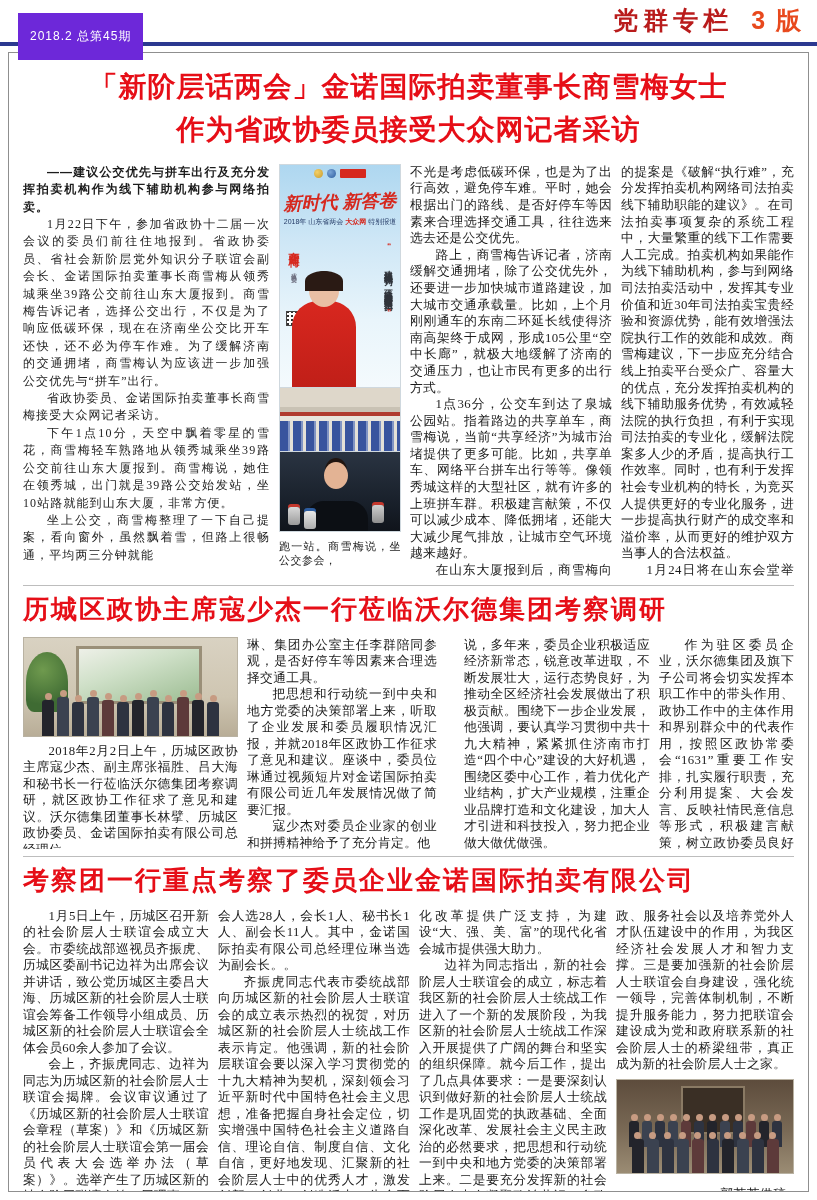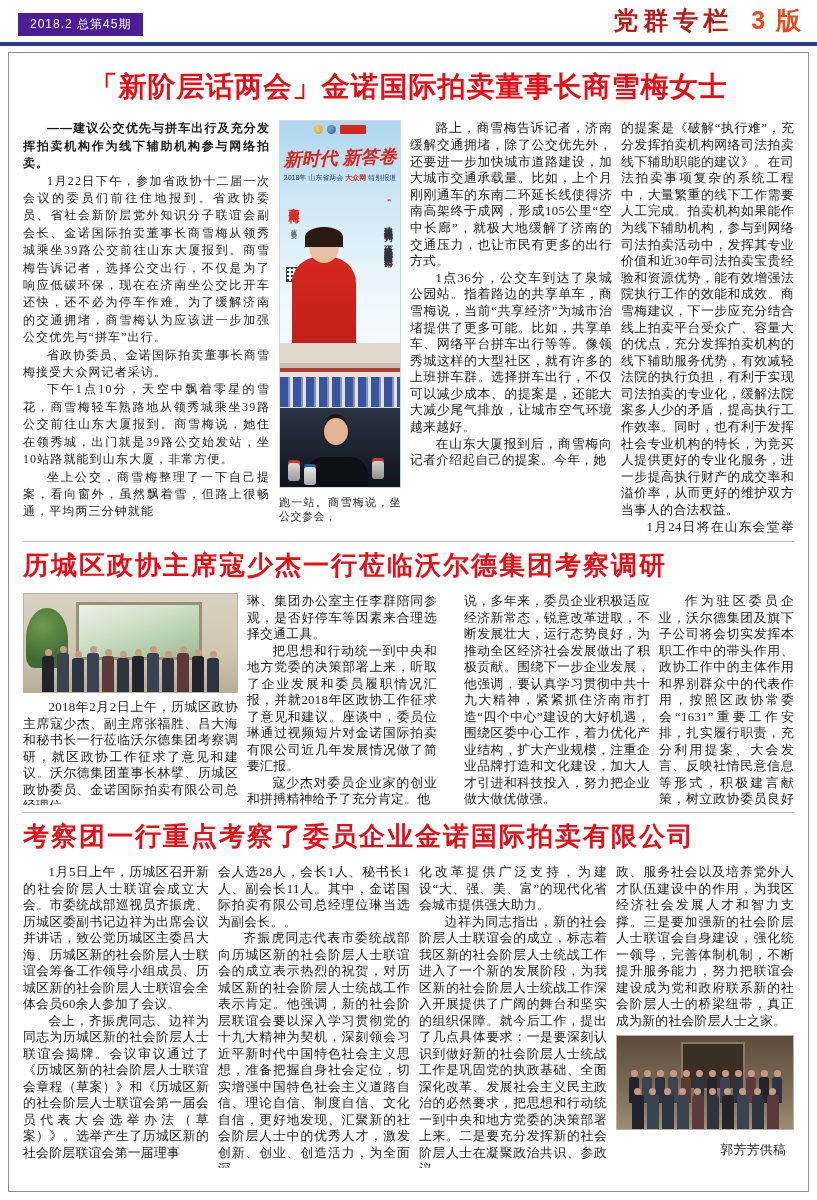--- a/index.html
+++ b/index.html
@@ -3,23 +3,23 @@
 <meta charset="utf-8">
 <style>
   html,body{margin:0;padding:0;}
   body{
     width:817px;height:1200px;background:#ffffff;overflow:hidden;position:relative;
     font-family:"Liberation Serif","DejaVu Serif",serif;color:#1c1c1c;
   }
   
   .masthead{height:42px;position:relative;border-bottom:4px solid #2b3990;background:#fff;}
   .issue-badge{
-    position:absolute;left:18px;top:13px;background:#4c1d95;color:#fff;
+    position:absolute;left:18px;top:13px;background:#6d28d9;color:#fff;
     font-family:"Liberation Sans","DejaVu Sans",sans-serif;font-size:12px;
-    padding:3px 12px;letter-spacing:1px;
+    padding:15px 12px;letter-spacing:1px;
   }
   .mast-right{position:absolute;right:14px;top:4px;display:flex;align-items:baseline;gap:18px;
     font-family:"Liberation Sans","DejaVu Sans",sans-serif;font-weight:bold;}
   .column-name{color:#b91c1c;font-size:25px;letter-spacing:5px;}
   .page-no{color:#e8491d;font-size:25px;letter-spacing:2px;}
   
   .frame{
     margin:6px 8px 0;border:1px solid #8f8f8f;box-sizing:border-box;
     height:1140px;padding:8px 14px 16px;overflow:hidden;background:#fff;
   }
@@ -171,20 +171,21 @@
       <span class="column-name">党群专栏</span>
       <span class="page-no">3 版</span>
     </div>
   </div>
 
   <div class="frame">
 
     <section>
       <h1 class="a1-headline">
         <span>「新阶层话两会」金诺国际拍卖董事长商雪梅女士</span><br>
+        <span>作为省政协委员接受大众网记者采访</span>
       </h1>
       <div class="cols a1-cols">
         <div class="col a1c1">
           <p class="lead">——建议公交优先与拼车出行及充分发挥拍卖机构作为线下辅助机构参与网络拍卖。</p>
           <p>1月22日下午，参加省政协十二届一次会议的委员们前往住地报到。省政协委员、省社会新阶层党外知识分子联谊会副会长、金诺国际拍卖董事长商雪梅从领秀城乘坐39路公交前往山东大厦报到。商雪梅告诉记者，选择公交出行，不仅是为了响应低碳环保，现在在济南坐公交比开车还快，还不必为停车作难。为了缓解济南的交通拥堵，商雪梅认为应该进一步加强公交优先与“拼车”出行。</p>
           <p>省政协委员、金诺国际拍卖董事长商雪梅接受大众网记者采访。</p>
           <p>下午1点10分，天空中飘着零星的雪花，商雪梅轻车熟路地从领秀城乘坐39路公交前往山东大厦报到。商雪梅说，她住在领秀城，出门就是39路公交始发站，坐10站路就能到山东大厦，非常方便。</p>
           <p>坐上公交，商雪梅整理了一下自己提案，看向窗外，虽然飘着雪，但路上很畅通，平均两三分钟就能</p>
         </div>
 
@@ -220,22 +221,23 @@
             <div class="strip mics">
               <span class="mic m1"></span>
               <span class="mic m2"></span>
               <span class="mic m3"></span>
             </div>
           </figure>
           <p class="photo-caption noindent">跑一站。商雪梅说，坐公交参会，</p>
         </div>
 
         <div class="col a1c2">
+          <p class="noindent">不光是考虑低碳环保，也是为了出行高效，避免停车难。平时，她会根据出门的路线、是否好停车等因素来合理选择交通工具，往往选来选去还是公交优先。</p>
           <p>路上，商雪梅告诉记者，济南缓解交通拥堵，除了公交优先外，还要进一步加快城市道路建设，加大城市交通承载量。比如，上个月刚刚通车的东南二环延长线使得济南高架终于成网，形成105公里“空中长廊”，就极大地缓解了济南的交通压力，也让市民有更多的出行方式。</p>
-          <p>1点36分，公交车到达了泉城公园站。指着路边的共享单车，商雪梅说，当前“共享经济”为城市治堵提供了更多可能。比如，共享单车、网络平台拼车出行等等。像领秀城这样的大型社区，就有许多的上班拼车群。选择拼车出行，不仅可以减少成本、的提案是，还能大大减少尾气排放，让城市空气环境越来越好。</p>
+          <p>1点36分，公交车到达了泉城公园站。指着路边的共享单车，商雪梅说，当前“共享经济”为城市治堵提供了更多可能。比如，共享单车、网络平台拼车出行等等。像领秀城这样的大型社区，就有许多的上班拼车群。积极建言献策，不仅可以减少成本、降低拥堵，还能大大减少尾气排放，让城市空气环境越来越好。</p>
           <p>在山东大厦报到后，商雪梅向记者介绍起自己的提案。今年，她</p>
         </div>
 
         <div class="col a1c3">
           <p class="noindent">的提案是《破解“执行难”，充分发挥拍卖机构网络司法拍卖线下辅助职能的建议》。在司法拍卖事项复杂的系统工程中，大量繁重的线下工作需要人工完成。拍卖机构如果能作为线下辅助机构，参与到网络司法拍卖活动中，发挥其专业价值和近30年司法拍卖宝贵经验和资源优势，能有效增强法院执行工作的效能和成效。商雪梅建议，下一步应充分结合线上拍卖平台受众广、容量大的优点，充分发挥拍卖机构的线下辅助服务优势，有效减轻法院的执行负担，有利于实现司法拍卖的专业化，缓解法院案多人少的矛盾，提高执行工作效率。同时，也有利于发挥社会专业机构的特长，为竞买人提供更好的专业化服务，进一步提高执行财产的成交率和溢价率，从而更好的维护双方当事人的合法权益。</p>
           <p>1月24日将在山东会堂举行省政协第十二届一次会议开幕会议，预祝大会圆满成功！</p>
 
         </div>
       </div>
     </section>

